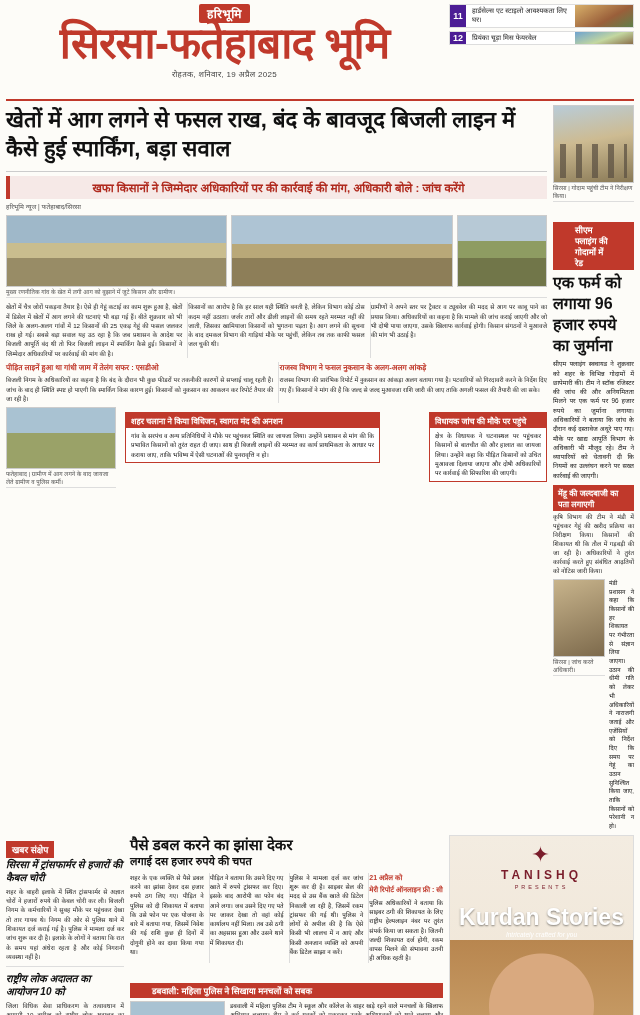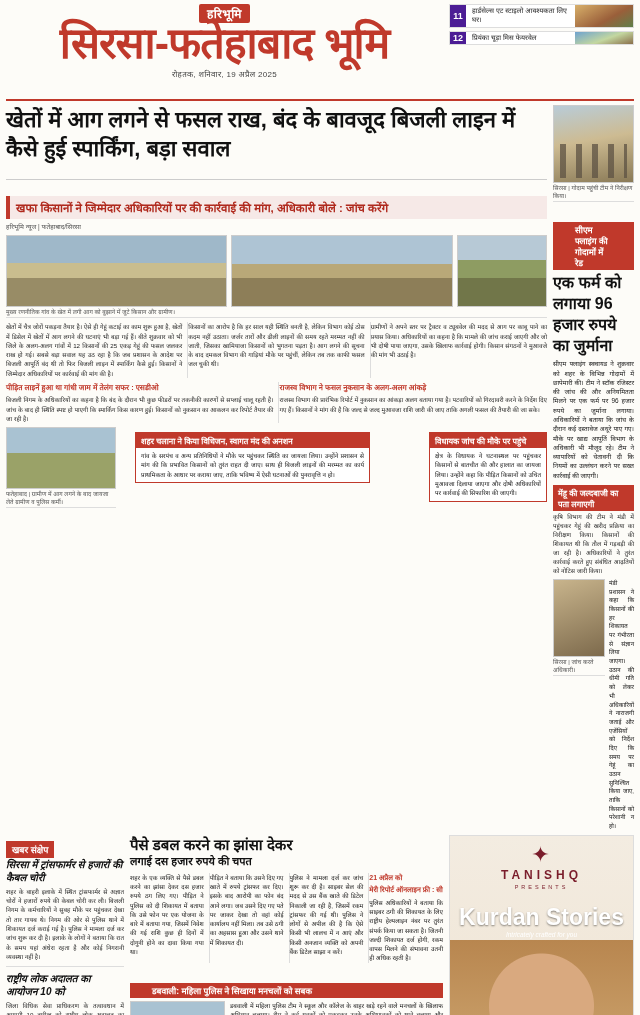--- a/index.html
+++ b/index.html
@@ -34,25 +34,25 @@
   }
   .promo-text { flex:1; font-size:7px; line-height:1.25; padding:2px 2px; color:#222; }
   .promo-img { width:58px; background:linear-gradient(150deg,#d8b06a,#9a5f3a 60%,#5f7f4a); }
   .promo-img.b { background:linear-gradient(160deg,#6fa3cf,#c3d7a0 55%,#8a6f4a); }
 
   
   .lead-wrap { display:flex; gap:6px; margin-top:4px; }
   .lead-main { flex:1 1 auto; }
   .lead-head {
     font-size:22px; line-height:1.32; font-weight:bold; color:#111;
-    border-bottom:1px solid #ccc; padding-bottom:16px;
+    border-bottom:1px solid #ccc; padding-bottom:8px;
   }
   .lead-sub {
     background:#f6e9e7; border-left:4px solid #c0392b; color:#b02a1e;
-    font-weight:bold; font-size:11.5px; padding:4px 6px; margin-top:16px;
+    font-weight:bold; font-size:11.5px; padding:4px 6px; margin-top:4px;text-align:center;
   }
   .byline { font-size:6.5px; color:#555; margin-top:3px; }
   .lead-photo-big {
     height:78px; background:linear-gradient(170deg,#b9ccd8 0%,#cdbb92 45%,#8a7a57 100%);
     position:relative; border:1px solid #ccc;
   }
   .lead-photo-big .figs { position:absolute; bottom:4px; left:6px; right:6px; height:34px;
     background:repeating-linear-gradient(90deg,#5d5243 0 6px,transparent 6px 16px); opacity:.75; }
   .cap { font-size:6px; color:#555; padding:1px 0; border-bottom:1px solid #ddd; }
   .sec-red-band {
@@ -189,21 +189,21 @@
         <div class="tc">
           <span class="sub-red">पीड़ित लाइनें हुआ था गांधी जाम में तेलंग सफर : एसडीओ</span>
           <span>बिजली निगम के अधिकारियों का कहना है कि बंद के दौरान भी कुछ फीडरों पर तकनीकी कारणों से सप्लाई चालू रहती है। जांच के बाद ही स्थिति स्पष्ट हो पाएगी कि स्पार्किंग किस कारण हुई। किसानों को नुकसान का आकलन कर रिपोर्ट तैयार की जा रही है।</span>
         </div>
         <div class="tc vline">
           <span class="sub-red">राजस्व विभाग ने फसल नुकसान के अलग-अलग आंकड़े</span>
           <span>राजस्व विभाग की प्रारंभिक रिपोर्ट में नुकसान का आंकड़ा अलग बताया गया है। पटवारियों को गिरदावरी करने के निर्देश दिए गए हैं। किसानों ने मांग की है कि जल्द से जल्द मुआवजा राशि जारी की जाए ताकि अगली फसल की तैयारी की जा सके।</span>
         </div>
       </div>
 
-      <div style="display:flex; gap:19px; margin-top:4px;">
+      <div style="display:flex; gap:9px; margin-top:4px;">
         <div style="width:110px;">
           <div class="mini-photo"></div>
           <div class="cap">फतेहाबाद | ग्रामीण में आग लगने के बाद जायजा लेते ग्रामीण व पुलिस कर्मी।</div>
         </div>
         <div style="flex:1;">
           <div class="box-red">
             <div class="bt">शहर चलाना ने किया विधिजन, स्वागत मंद की अनशन</div>
             <div class="bb">गांव के सरपंच व अन्य प्रतिनिधियों ने मौके पर पहुंचकर स्थिति का जायजा लिया। उन्होंने प्रशासन से मांग की कि प्रभावित किसानों को तुरंत राहत दी जाए। साथ ही बिजली लाइनों की मरम्मत का कार्य प्राथमिकता के आधार पर कराया जाए, ताकि भविष्य में ऐसी घटनाओं की पुनरावृत्ति न हो।</div>
           </div>
         </div>

